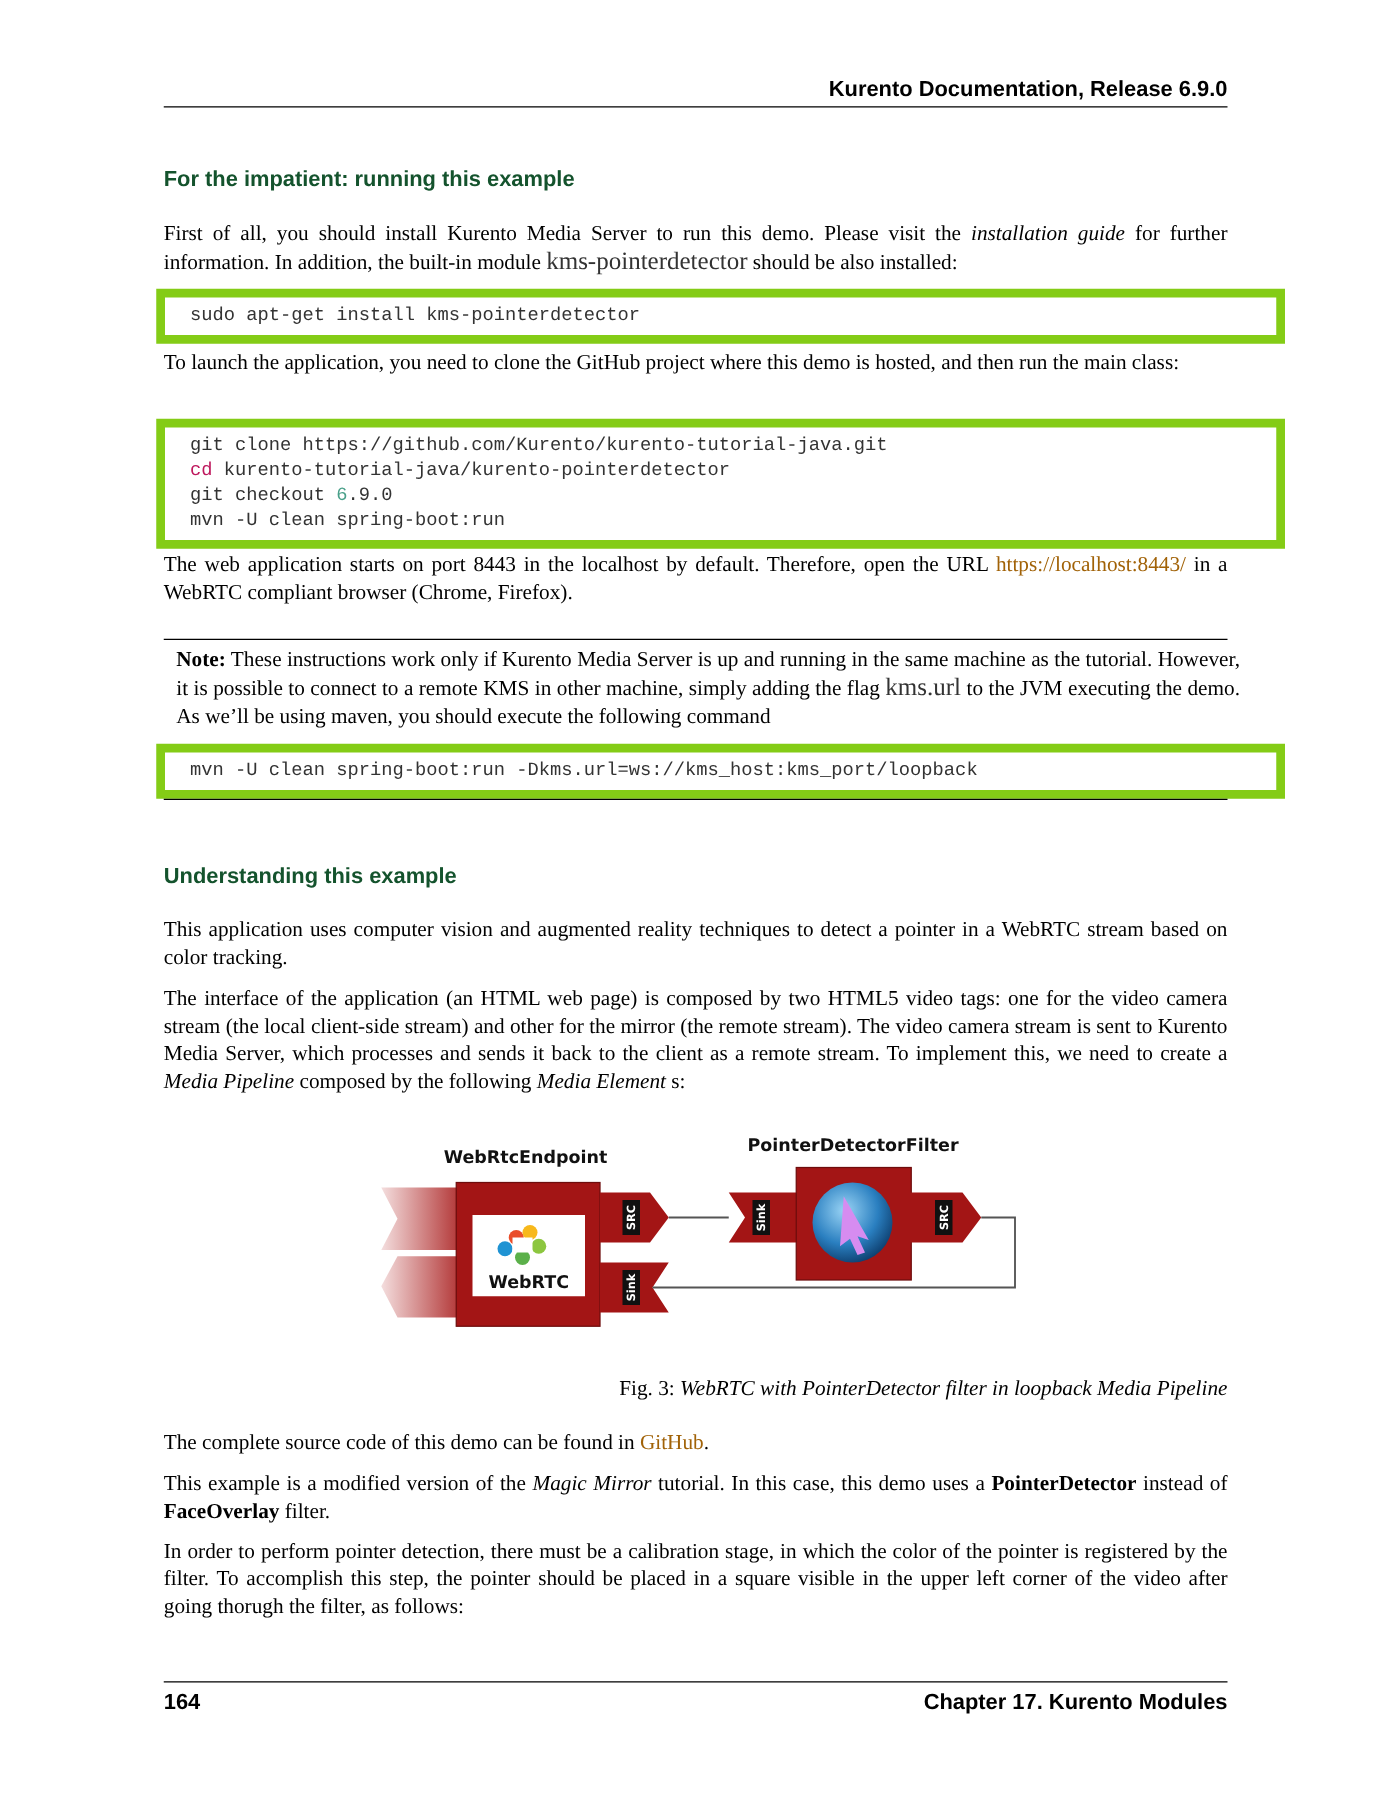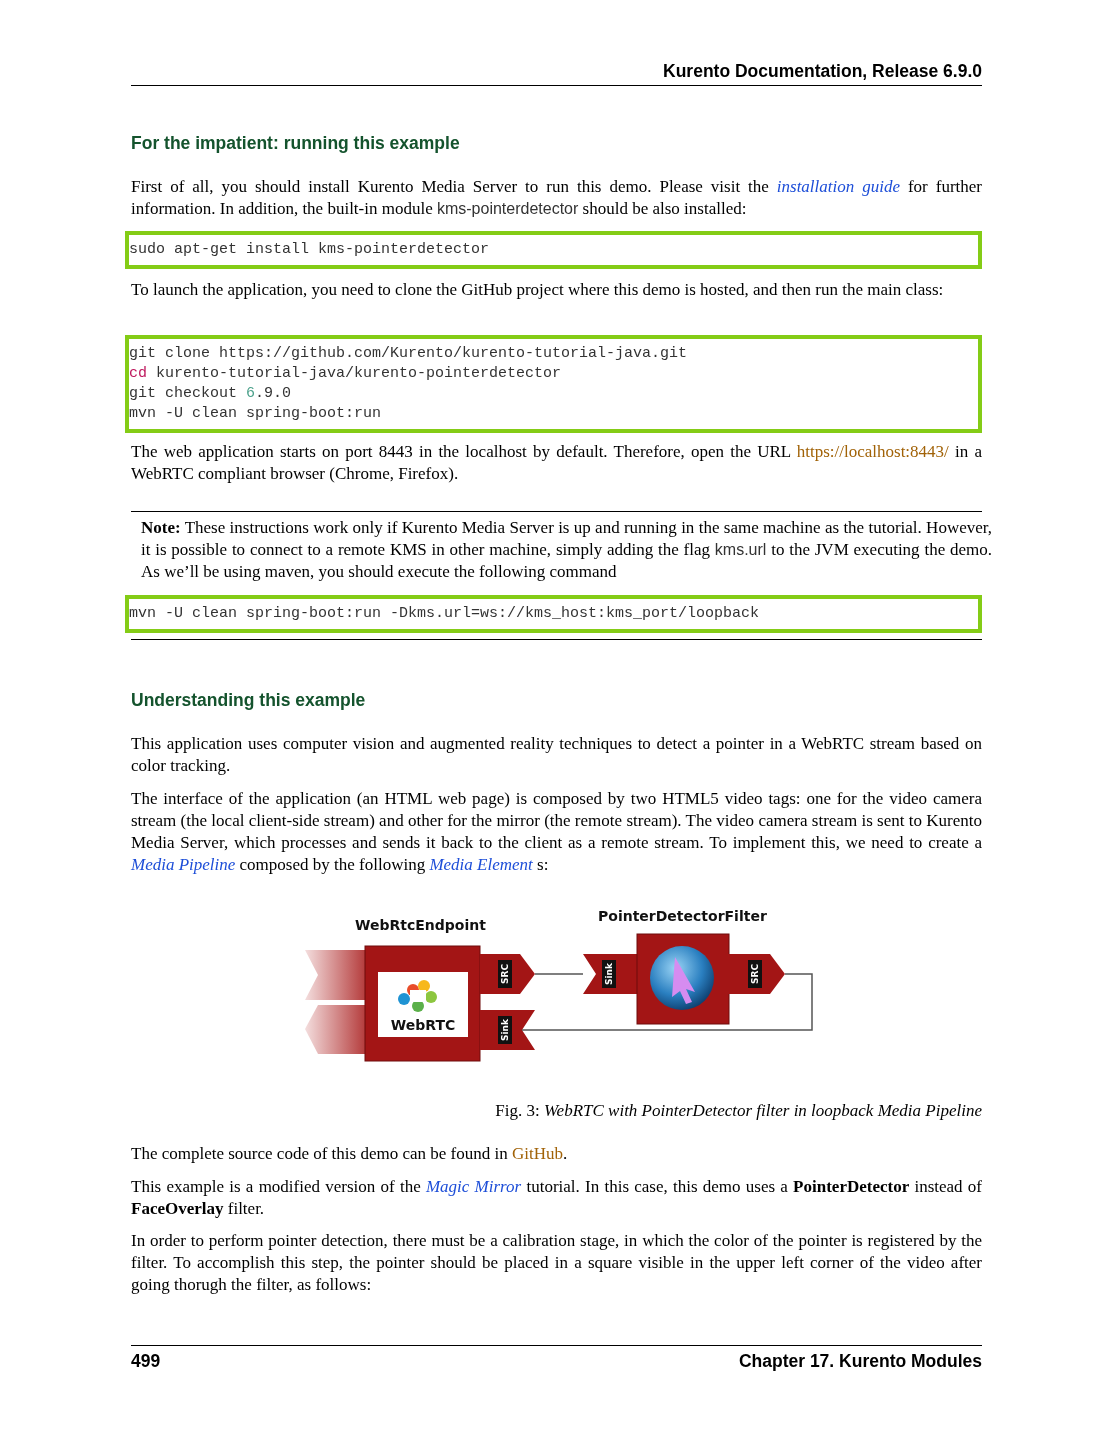--- a/index.html
+++ b/index.html
@@ -5,25 +5,25 @@
   html, body { margin: 0; padding: 0; background: #ffffff; }
   body { width: 1113px; height: 1440px; position: relative; overflow: hidden;
          font-family: "Liberation Serif", serif; color: #000; font-size: 17px; }
   .running-header { position: absolute; left: 131px; top: 60px; width: 851px;
          font-family: "Liberation Sans", sans-serif; font-weight: bold; font-size: 17.5px;
          border-bottom: 1px solid #000; padding-bottom: 3px; line-height: 22px; text-align: right; }
   h2 { font-family: "Liberation Sans", sans-serif; font-weight: bold; font-size: 17.5px;
        color: #14532d; margin: 0; position: absolute; left: 131px; line-height: 22px; }
   p { margin: 0; position: absolute; left: 131px; width: 851px; line-height: 22px;
       text-align: justify; font-size: 17px; }
-  .mono { font-family: Liberation Sans, sans-serif; font-size: 16px; color: #333; }
-  .link-i { color: #1d4ed8; font-style: italic; margin-top: 35px; }
+  .mono { font-family: Liberation Serif, serif; font-size: 20px; color: #333; }
+  .link-i { color: #000000; font-style: italic; margin-top: 35px; }
   .link { color: #a16207; }
-  .code { position: absolute; left: 125px; width: 849px; border: 4px solid #84cc16;
-          padding: 5px 0; font-family: "Liberation Mono", monospace; font-size: 15px;
+  .code { position: absolute; left: 125px; width: 849px; border: 7px solid #84cc16;
+          padding: 5px 20px; font-family: "Liberation Mono", monospace; font-size: 15px;
           color: #333; line-height: 20px; white-space: pre; }
   .code .kw { color: #be185d; }
   .code .num { color: #4aa08a; }
   .rule { position: absolute; left: 131px; width: 851px; border-top: 1px solid #000; height: 0; }
   .caption { position: absolute; left: 131px; width: 851px; text-align: right; line-height: 22px; }
   .footer { position: absolute; left: 131px; top: 1345px; width: 851px; border-top: 1px solid #000;
             padding-top: 5px; font-family: "Liberation Sans", sans-serif; font-weight: bold;
             font-size: 17.5px; display: flex; justify-content: space-between; }
   .figure { position: absolute; left: 300px; top: 902px; width: 520px; height: 165px; }
   .fig-label { font-family: "DejaVu Sans", sans-serif; font-weight: bold; font-size: 14px; fill: #111; }
@@ -130,15 +130,15 @@
   <span>The complete source code of this demo can be found in </span><a class="link">GitHub</a><span>.</span>
 </p>
 
 <p style="top:1176px;">
   <span>This example is a modified version of the </span><a class="link-i">Magic Mirror</a><span> tutorial.  In this case, this demo uses a </span><b>PointerDetector</b><span> instead of </span><b>FaceOverlay</b><span> filter.</span>
 </p>
 
 <p style="top:1230px;">In order to perform pointer detection, there must be a calibration stage, in which the color of the pointer is registered by the filter.  To accomplish this step, the pointer should be placed in a square visible in the upper left corner of the video after going thorugh the filter, as follows:</p>
 
 <div class="footer">
-  <span>499</span>
+  <span>164</span>
   <span>Chapter 17.  Kurento Modules</span>
 </div>
 
 </body></html>

